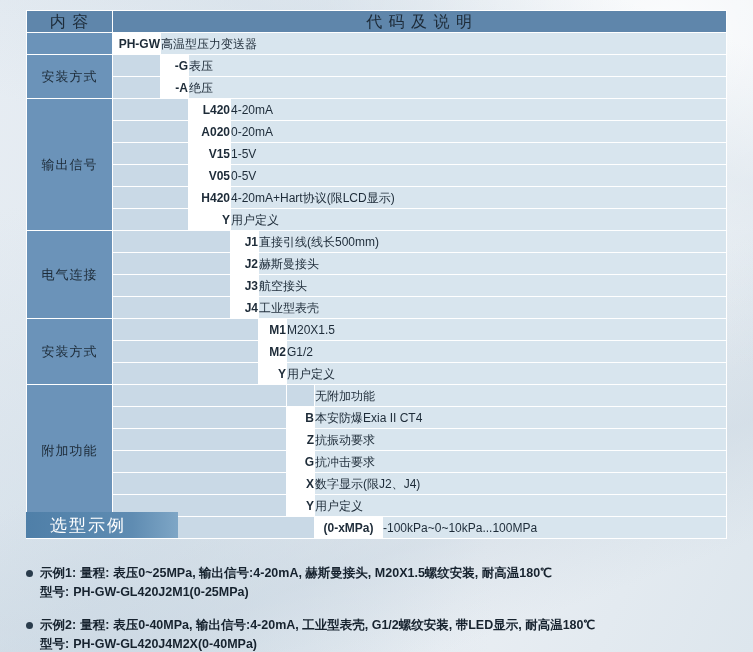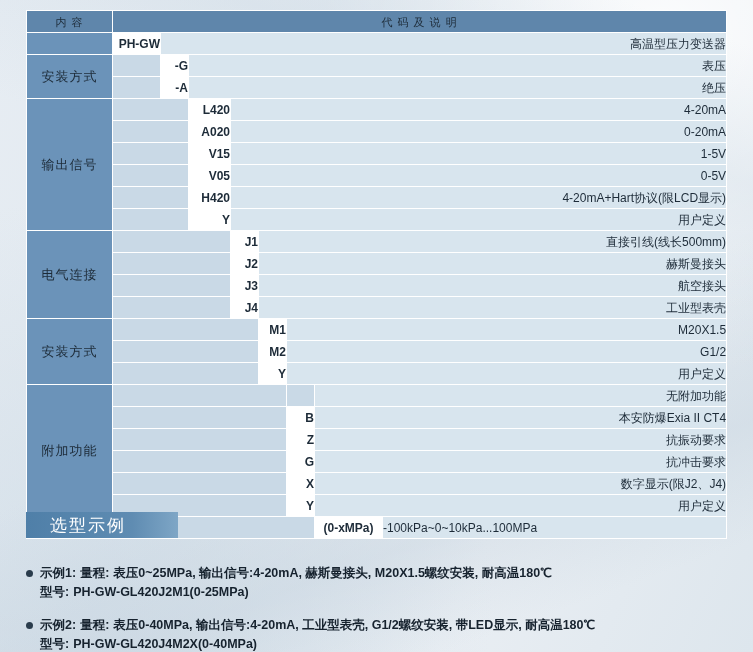--- a/index.html
+++ b/index.html
@@ -52,21 +52,21 @@
     padding: 0;
     height: 21px;
     line-height: 20px;
     vertical-align: middle;
     color: #1d2b38;
   }
   .hdr {
     background: #5f86ab;
     color: #ffffff;
     text-align: center;
-    font-size: 11px;
+    font-size: 16px;
     letter-spacing: 1px;
     height: 24px;
     line-height: 23px;
     margin-left: 40px;
   }
   .cat {
     background: #6b93b9;
     color: #ffffff;
     text-align: center;
     font-size: 13px;
@@ -78,21 +78,21 @@
     padding-right: 6px;
     font-weight: bold;
     font-size: 12px;
     color: #17222e;
   }
   .code.blank {
     background: #c9d9e6;
   }
   .desc {
     background: #d8e5ee;
-    text-align: right;
+    text-align: left;
     padding-left: 7px;
     font-size: 12px;
     color: #15222f;
   }
   .spacer-cell {
     background: #c9d9e6;
     border: 1px solid #ffffff;
   }
   .rng-code {
     background: #ffffff;

